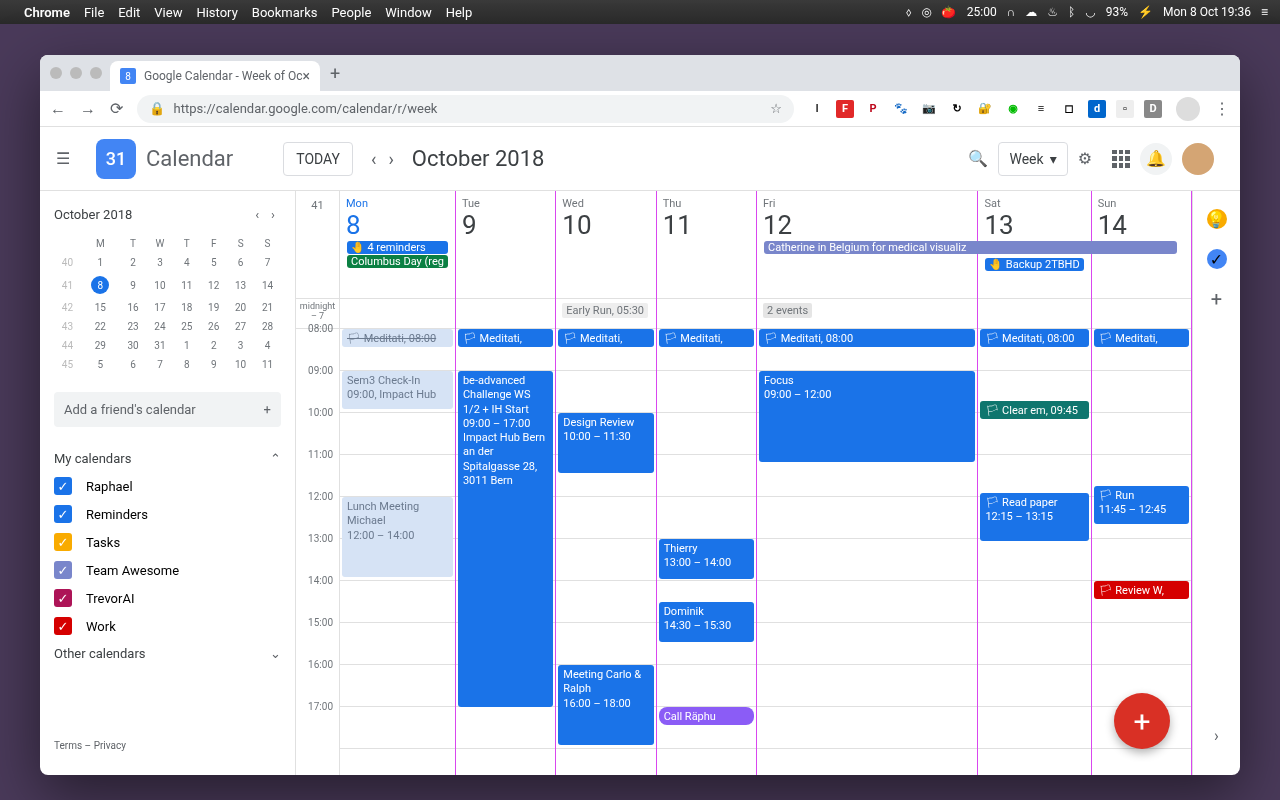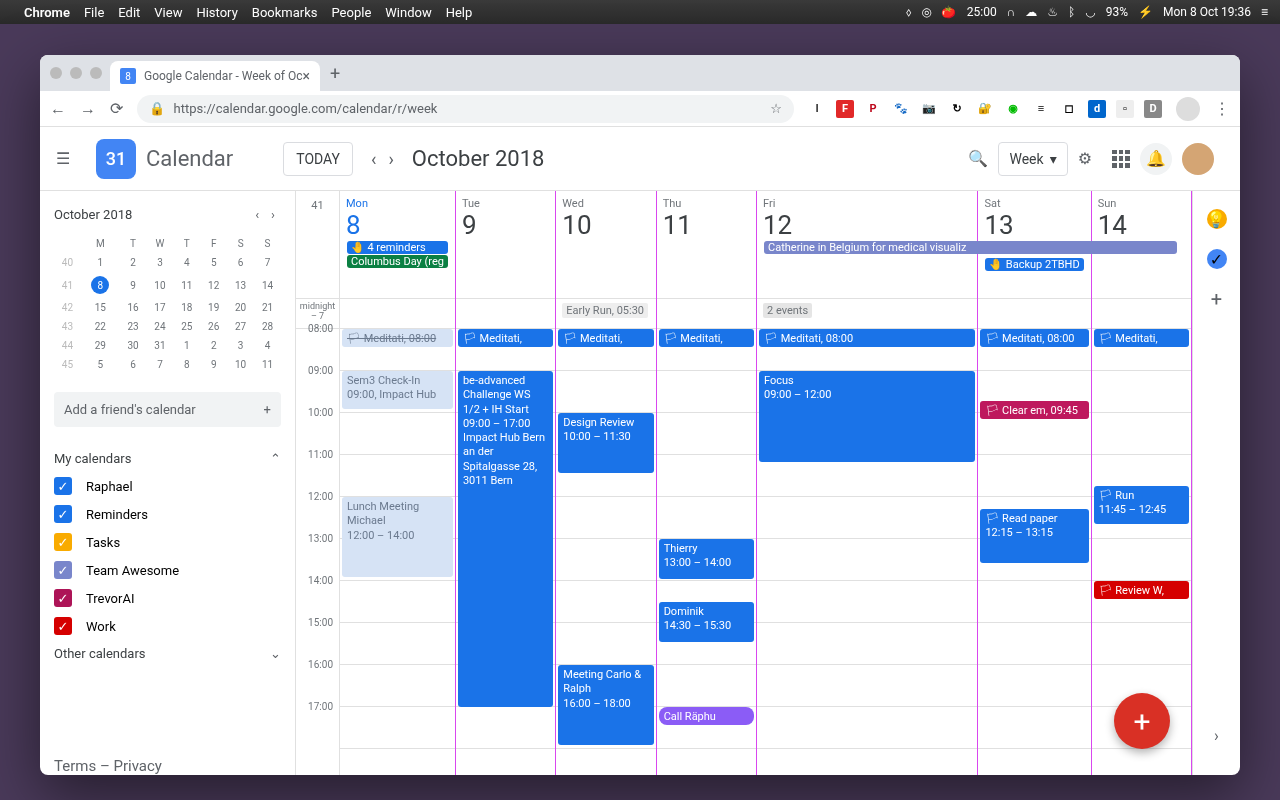--- a/index.html
+++ b/index.html
@@ -46,21 +46,21 @@
 .minical table{width:100%;border-collapse:collapse}
 .minical td,.minical th{text-align:center;padding:4px 2px;font-weight:400}
 .minical .wk{color:#bbb}
 .minical .today{background:#1a73e8;color:#fff;border-radius:50%;width:18px;height:18px;display:inline-flex;align-items:center;justify-content:center}
 .addfriend{background:#f1f3f4;border-radius:4px;padding:10px;margin:18px 0;display:flex;align-items:center;color:#5f6368}
 .addfriend span:first-child{flex:1}
 .sect{display:flex;align-items:center;padding:6px 0;color:#3c4043;cursor:pointer}
 .sect .chev{margin-left:auto;color:#5f6368}
 .cal-item{display:flex;align-items:center;padding:5px 0;gap:14px;cursor:pointer}
 .cb{width:18px;height:18px;border-radius:3px;display:flex;align-items:center;justify-content:center;color:#fff;font-size:13px}
-.footer{position:absolute;bottom:0;left:14px;font-size:15px;color:#5f6368}
+.footer{position:absolute;bottom:24px;left:14px;font-size:10px;color:#5f6368}
 .grid{flex:1;display:flex;position:relative;overflow:hidden}
 .timecol{width:44px;flex-shrink:0;border-right:1px solid #e0e0e0}
 .days{flex:1;display:flex}
 .daycol{flex:1;border-right:1px solid #d946ef;position:relative}
 .dayhead{height:108px;border-bottom:1px solid #e0e0e0;padding:6px;text-align:left}
 .dayhead .dn{font-size:11px;color:#70757a}
 .dayhead .dd{font-size:26px;color:#3c4043;font-weight:400}
 .daycol.today .dn,.daycol.today .dd{color:#1a73e8}
 .allday{font-size:11px;color:#fff;border-radius:3px;padding:0 4px;margin:1px;overflow:hidden;white-space:nowrap;cursor:pointer}
 .spill{height:30px;border-bottom:1px solid #e0e0e0;font-size:11px;padding:4px 6px;color:#70757a}
@@ -447,22 +447,22 @@
               <div class="hour"></div>
               <div class="hour"></div>
               <div class="hour"></div>
               <div class="hour"></div>
               <div class="hour"></div>
               <div class="hour"></div>
               <div class="hour"></div>
               <div class="hour"></div>
               <div class="hour"></div>
       <div class="ev " style="background:#1a73e8;top:0px;height:18px;">🏳 Meditati, 08:00</div>
-              <div class="ev " style="background:#be185d;top:72px;height:18px;">🏳 Clear em, 09:45</div>
-              <div class="ev " style="background:#1a73e8;top:180px;height:54px;">🏳 Read paper<br>12:15 – 13:15</div>
+              <div class="ev " style="background:#0f766e;top:72px;height:18px;">🏳 Clear em, 09:45</div>
+              <div class="ev " style="background:#1a73e8;top:164px;height:48px;">🏳 Read paper<br>12:15 – 13:15</div>
     </div>
   </div>
           <div class="daycol ">
     <div class="dayhead" style="overflow:visible">
       <div class="dn">Sun</div>
       <div class="dd">14</div>
       <div style="height:17px"></div>
     </div>
     <div class="spill"></div>
     <div class="splot">

